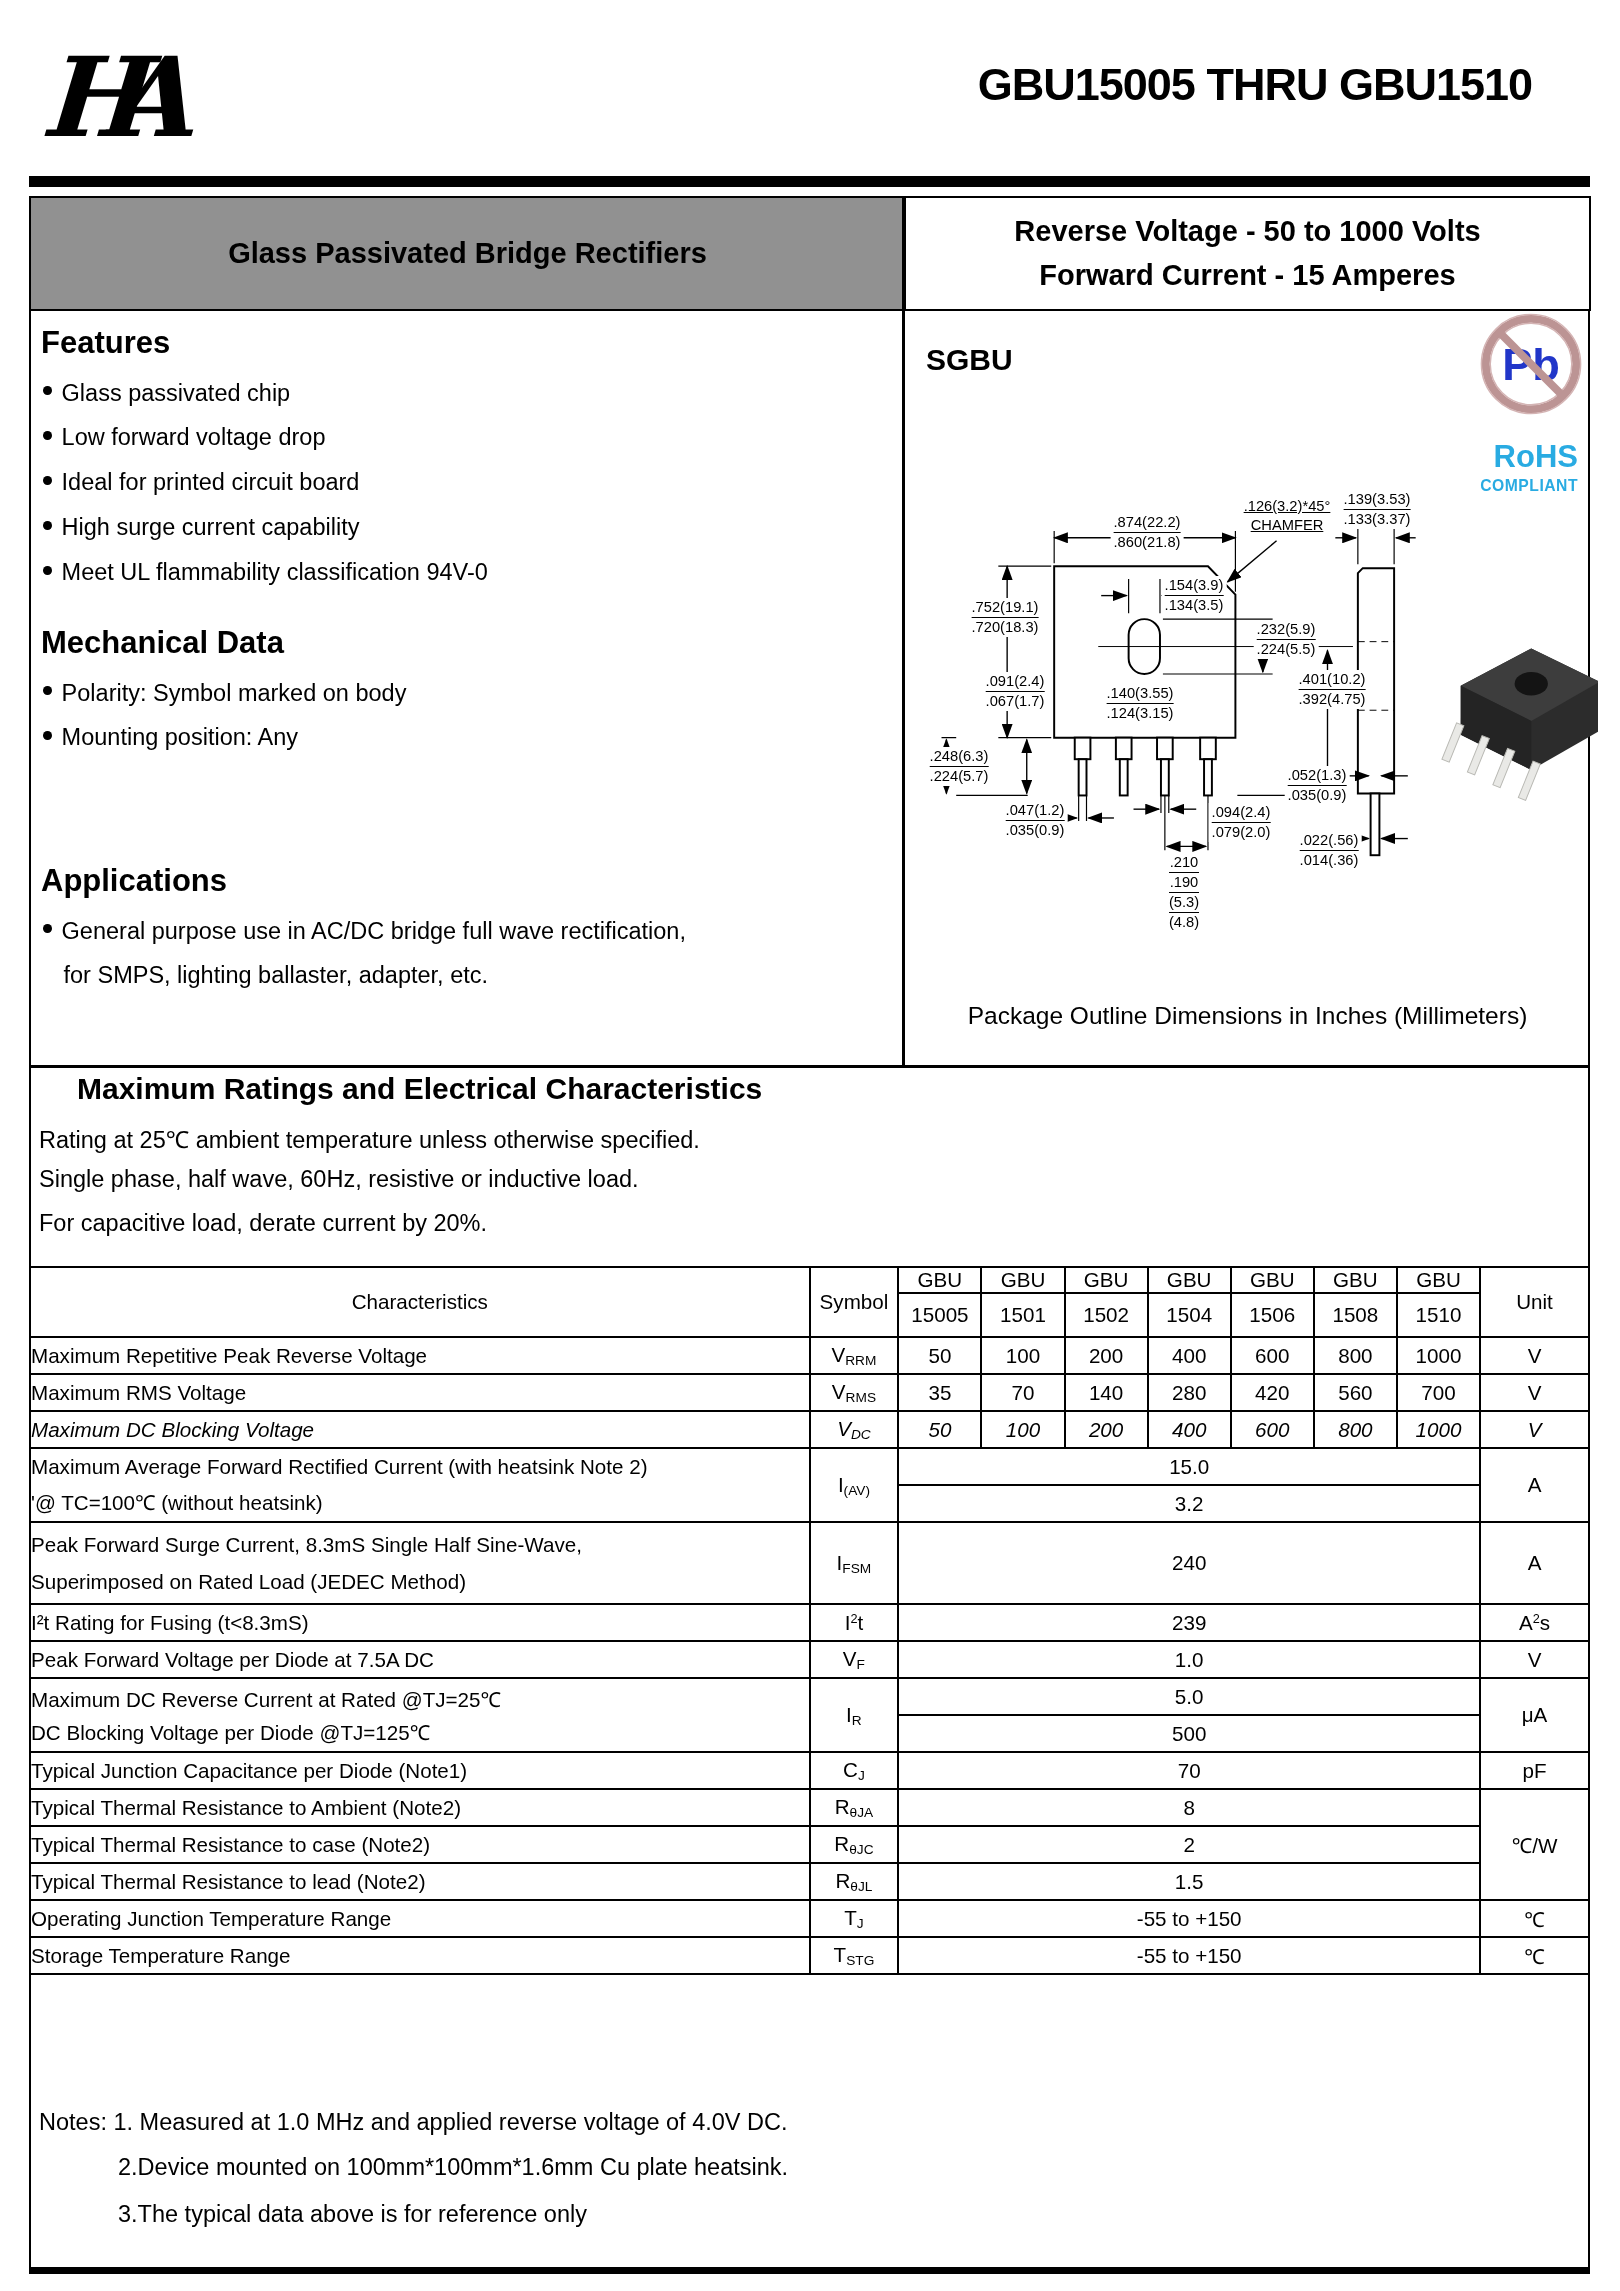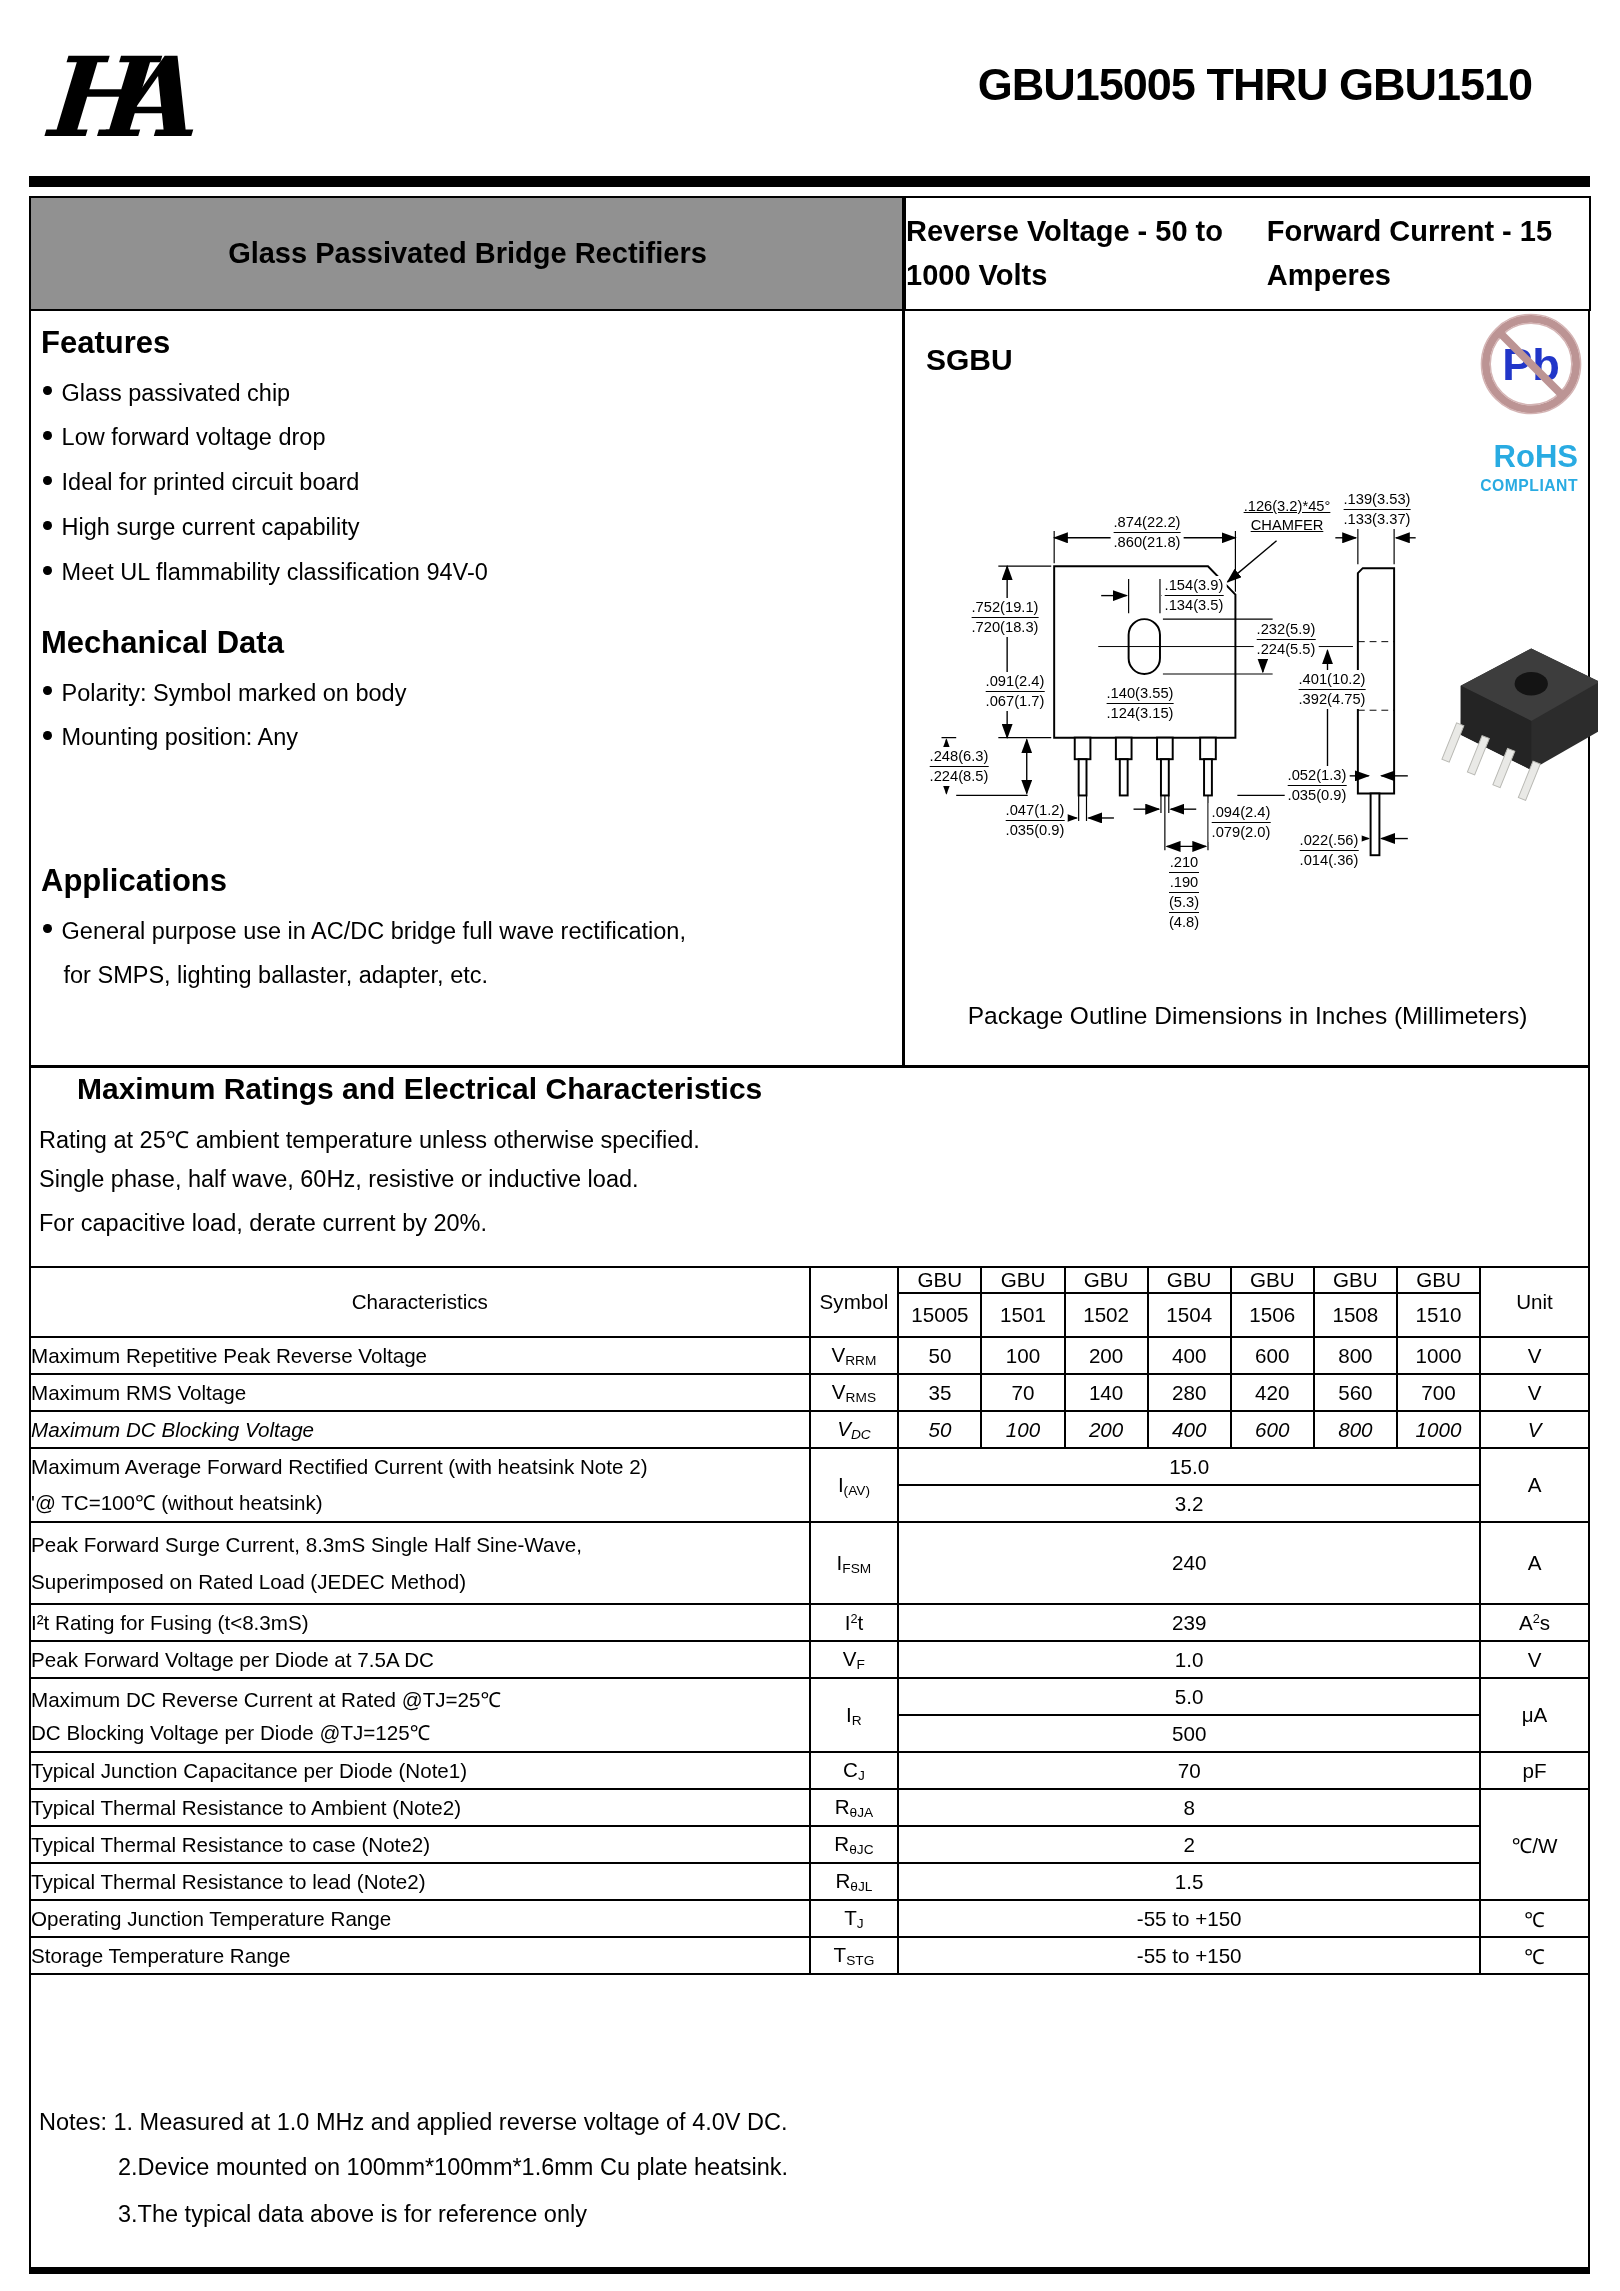--- a/index.html
+++ b/index.html
@@ -13,21 +13,21 @@
   .doc-title{right:88px;top:59px;font-size:45px;font-weight:700;letter-spacing:-1px;}
   .top-rule{left:29px;top:176px;width:1561px;height:10.8px;background:#000;}
 
   
   .content-box{left:29px;top:196px;width:1561px;height:2078px;border:2.9px solid #000;
                border-bottom-width:7.8px;box-sizing:border-box;}
   .banner-gray{left:29px;top:196px;width:877px;height:115px;background:var(--banner_gray,#919191);
                border:2.9px solid #000;box-sizing:border-box;display:flex;align-items:center;justify-content:center;
                font-size:29px;font-weight:700;}
   .banner-right{left:904px;top:196px;width:687px;height:115px;border:2.9px solid #000;box-sizing:border-box;
-               display:flex;flex-direction:row;align-items:center;justify-content:center;
+               display:flex;flex-direction:column;align-items:center;justify-content:center;
                font-size:29px;font-weight:700;line-height:1.5;background:#fff;}
   .v-divider{left:902px;top:196px;width:2.9px;height:872px;background:#000;}
   .mid-rule{left:29px;top:1065px;width:1561px;height:2.9px;background:#000;}
 
   
   .section{font-size:23.5px;}
   .section h2{font-size:31px;font-weight:700;margin:0 0 17.6px 0;}
   .feat-item{display:flex;align-items:flex-start;margin-bottom:16.7px;line-height:1.2;}
   .dot{flex:0 0 auto;width:8.8px;height:8.8px;border-radius:50%;background:#000;margin:7.8px 9.8px 0 2px;}
   .cont-line{margin:0 0 16.7px 22.5px;line-height:1.2;}
@@ -266,21 +266,21 @@
         <div class="dim frac" style="left: 103px; top: 192px;">
           <span>.091(2.4)</span>
           <span>.067(1.7)</span>
         </div>
         <div class="dim frac" style="left: 228px; top: 204px;">
           <span>.140(3.55)</span>
           <span>.124(3.15)</span>
         </div>
         <div class="dim frac" style="left: 47px; top: 267px;">
           <span>.248(6.3)</span>
-          <span>.224(8.5)</span>
+          <span>.224(5.7)</span>
         </div>
         <div class="dim frac" style="left: 123px; top: 321px;">
           <span>.047(1.2)</span>
           <span>.035(0.9)</span>
         </div>
         <div class="dim frac" style="left: 329px; top: 323px;">
           <span>.094(2.4)</span>
           <span>.079(2.0)</span>
         </div>
         <div class="dim frac" style="left: 272px; top: 373px;">

